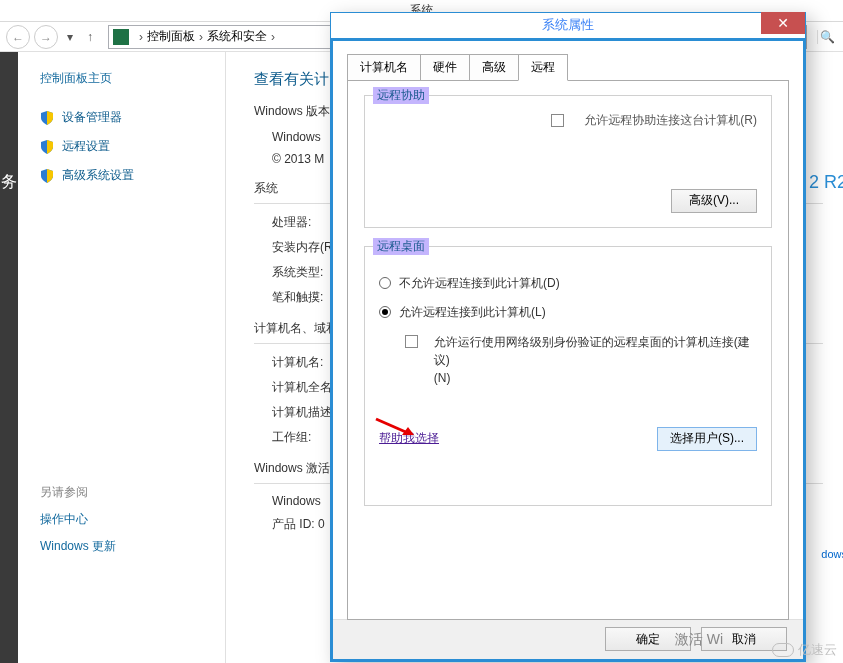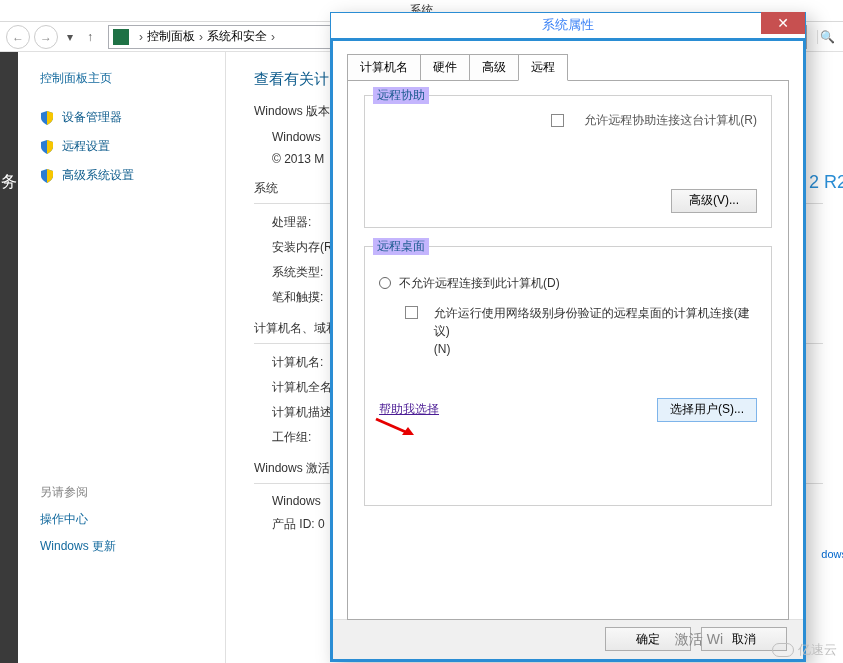--- a/index.html
+++ b/index.html
@@ -194,20 +194,24 @@
       </div>
 
       <div class="group" style="height:260px">
         <div class="group-title">远程桌面</div>
 
         <div class="radio-row">
           <span class="radio"></span>
           <span>不允许远程连接到此计算机(D)</span>
         </div>
 
+        <div class="radio-row">
+          <span class="radio checked"></span>
+          <span>允许远程连接到此计算机(L)</span>
+        </div>
 
         <div class="sub-chk">
           <span class="chk" style="margin-top:2px"></span>
           <span style="line-height:1.5">
             <span>允许运行使用网络级别身份验证的远程桌面的计算机连接(建议)</span><br>
             <span>(N)</span>
           </span>
         </div>
 
         <div class="group2-bottom">

